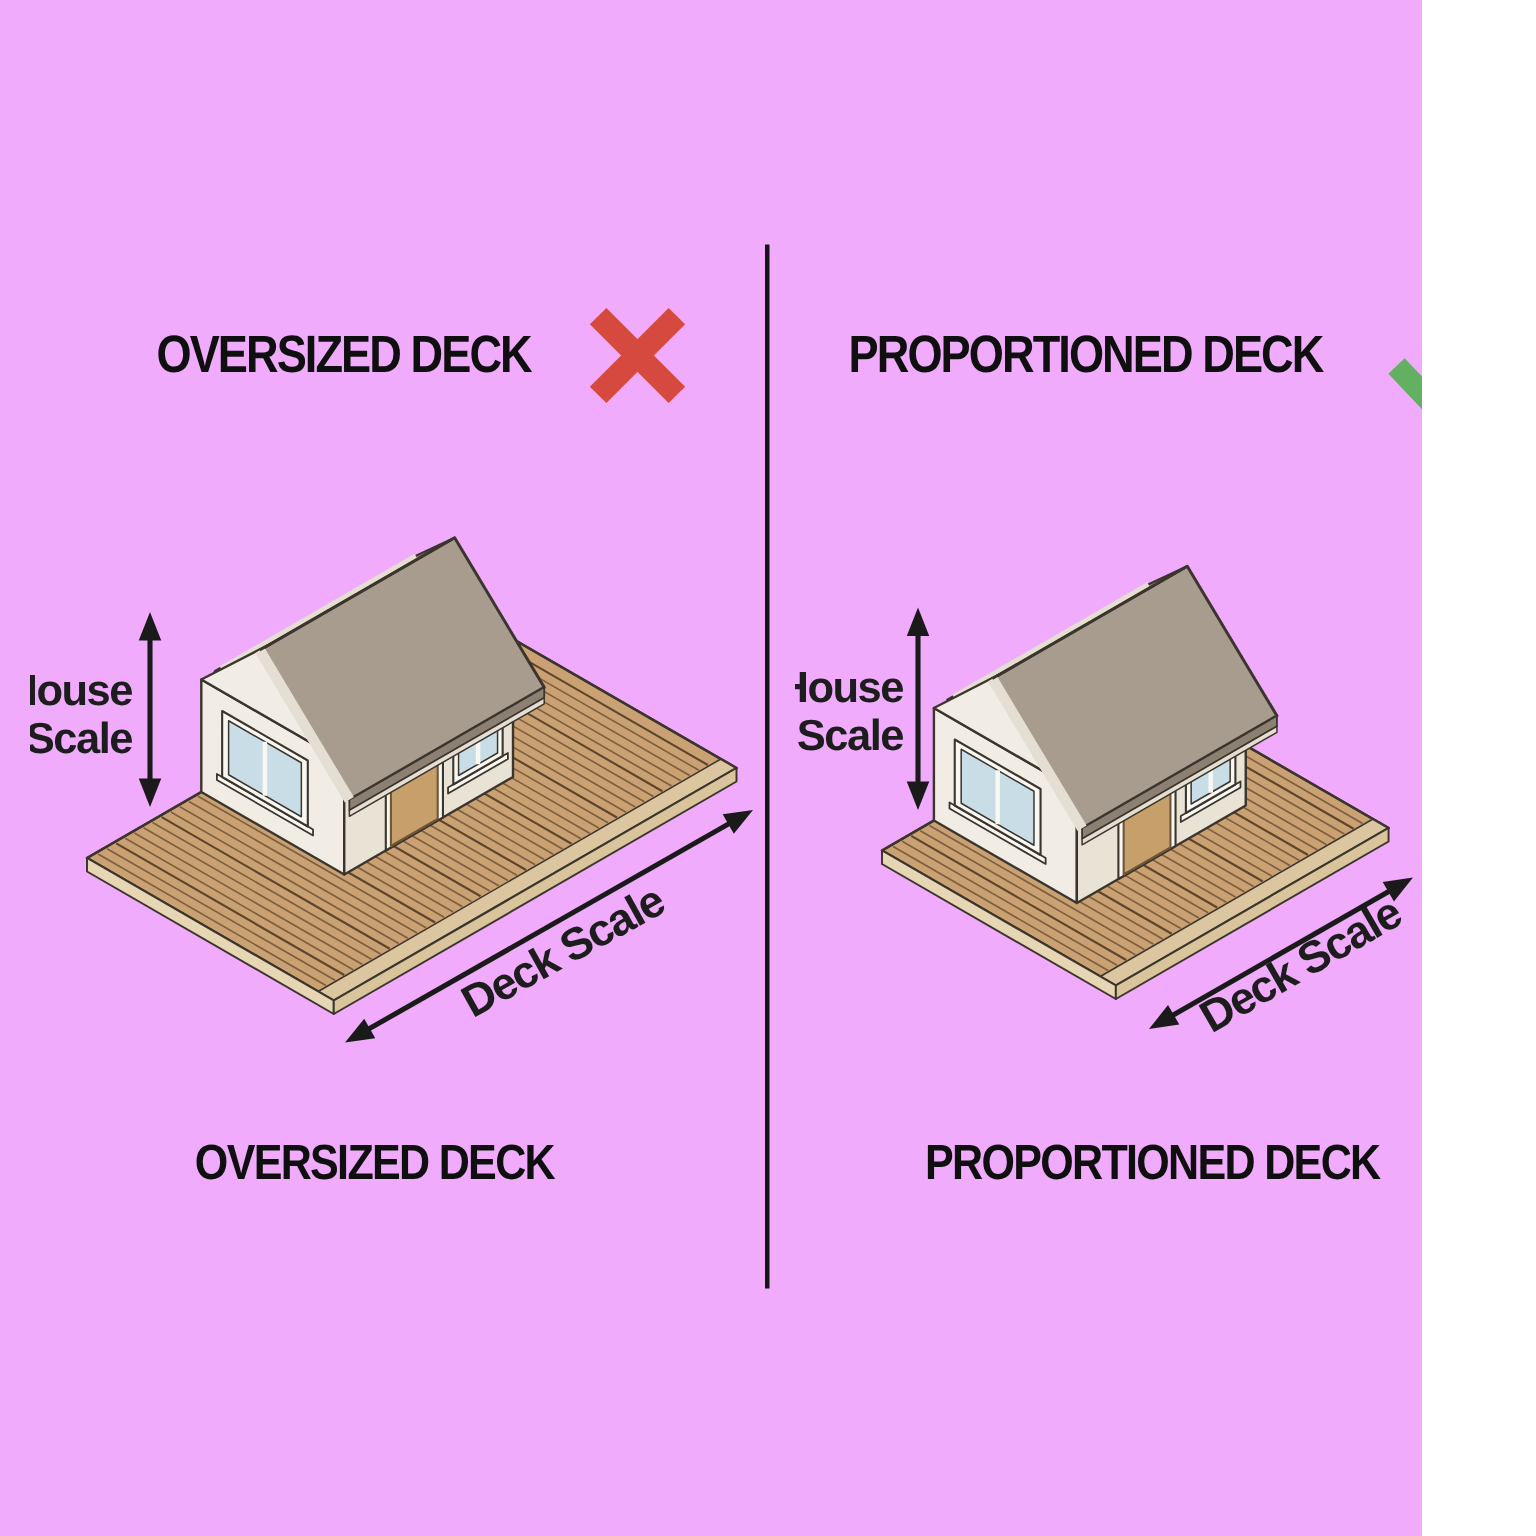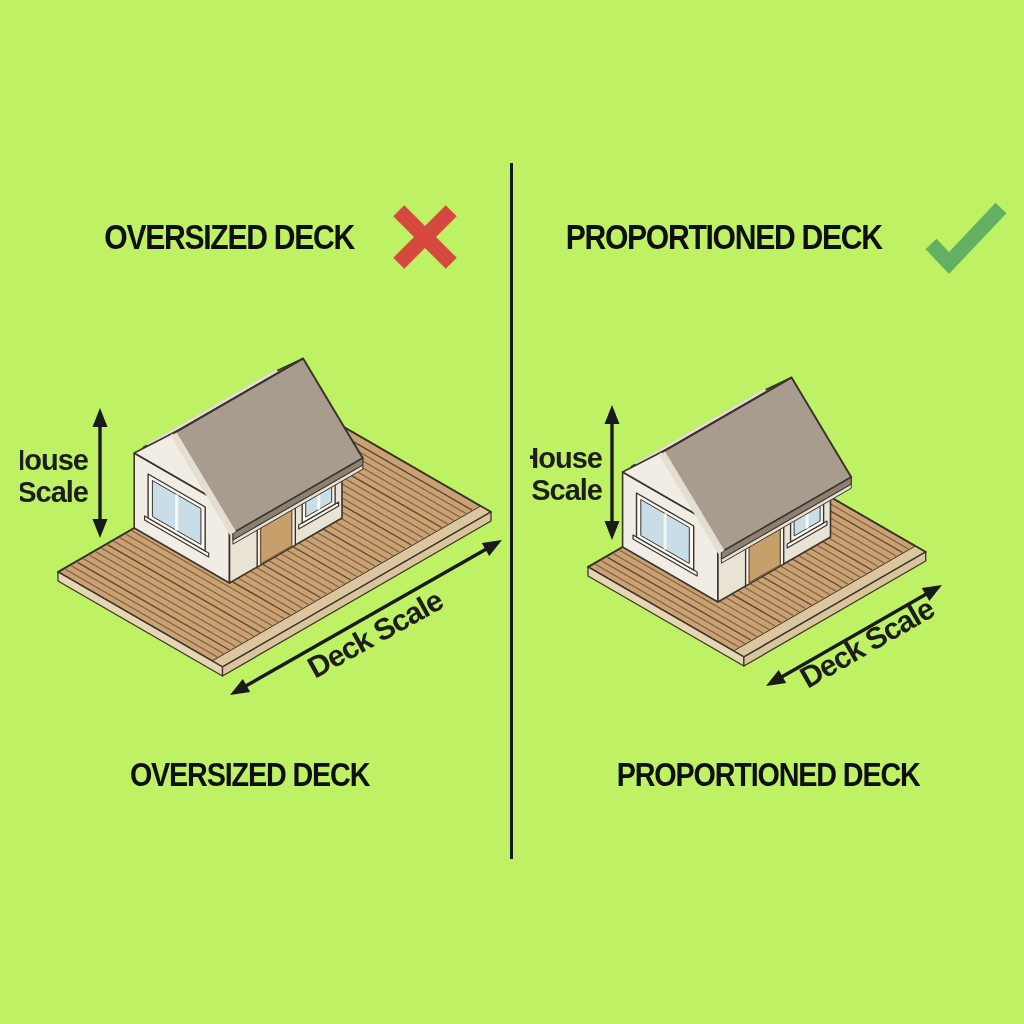--- a/index.html
+++ b/index.html
@@ -1,16 +1,16 @@
 <!DOCTYPE html>
 <html><head>
 <meta charset="utf-8">
 <style>
   html,body{margin:0;padding:0;background:#ffffff;}
-  .canvas{position:relative;width:1024px;height:1024px;background:#bef264;overflow:hidden;
+  .canvas{position:relative;width:948px;height:1024px;background:#f0abfc;overflow:hidden;
           font-family:"Liberation Sans",sans-serif;}
   .header{position:absolute;display:flex;align-items:center;justify-content:center;gap:16px;height:74px;}
   #hdr-left{left:32px;top:200px;width:480px;}
   #hdr-right{left:534px;top:200px;width:480px;}
   .title{font-weight:700;font-size:35px;letter-spacing:-1.5px;color:#0f0f0f;
          transform:scaleX(0.86);transform-origin:center;white-space:nowrap;display:inline-block;}
   .verdict-svg{flex:0 0 auto;}
   .divider{position:absolute;left:510px;top:163px;width:3px;height:696px;background:#161616;}
   svg.scene{position:absolute;}
   #scene-left{left:20px;top:350px;}

